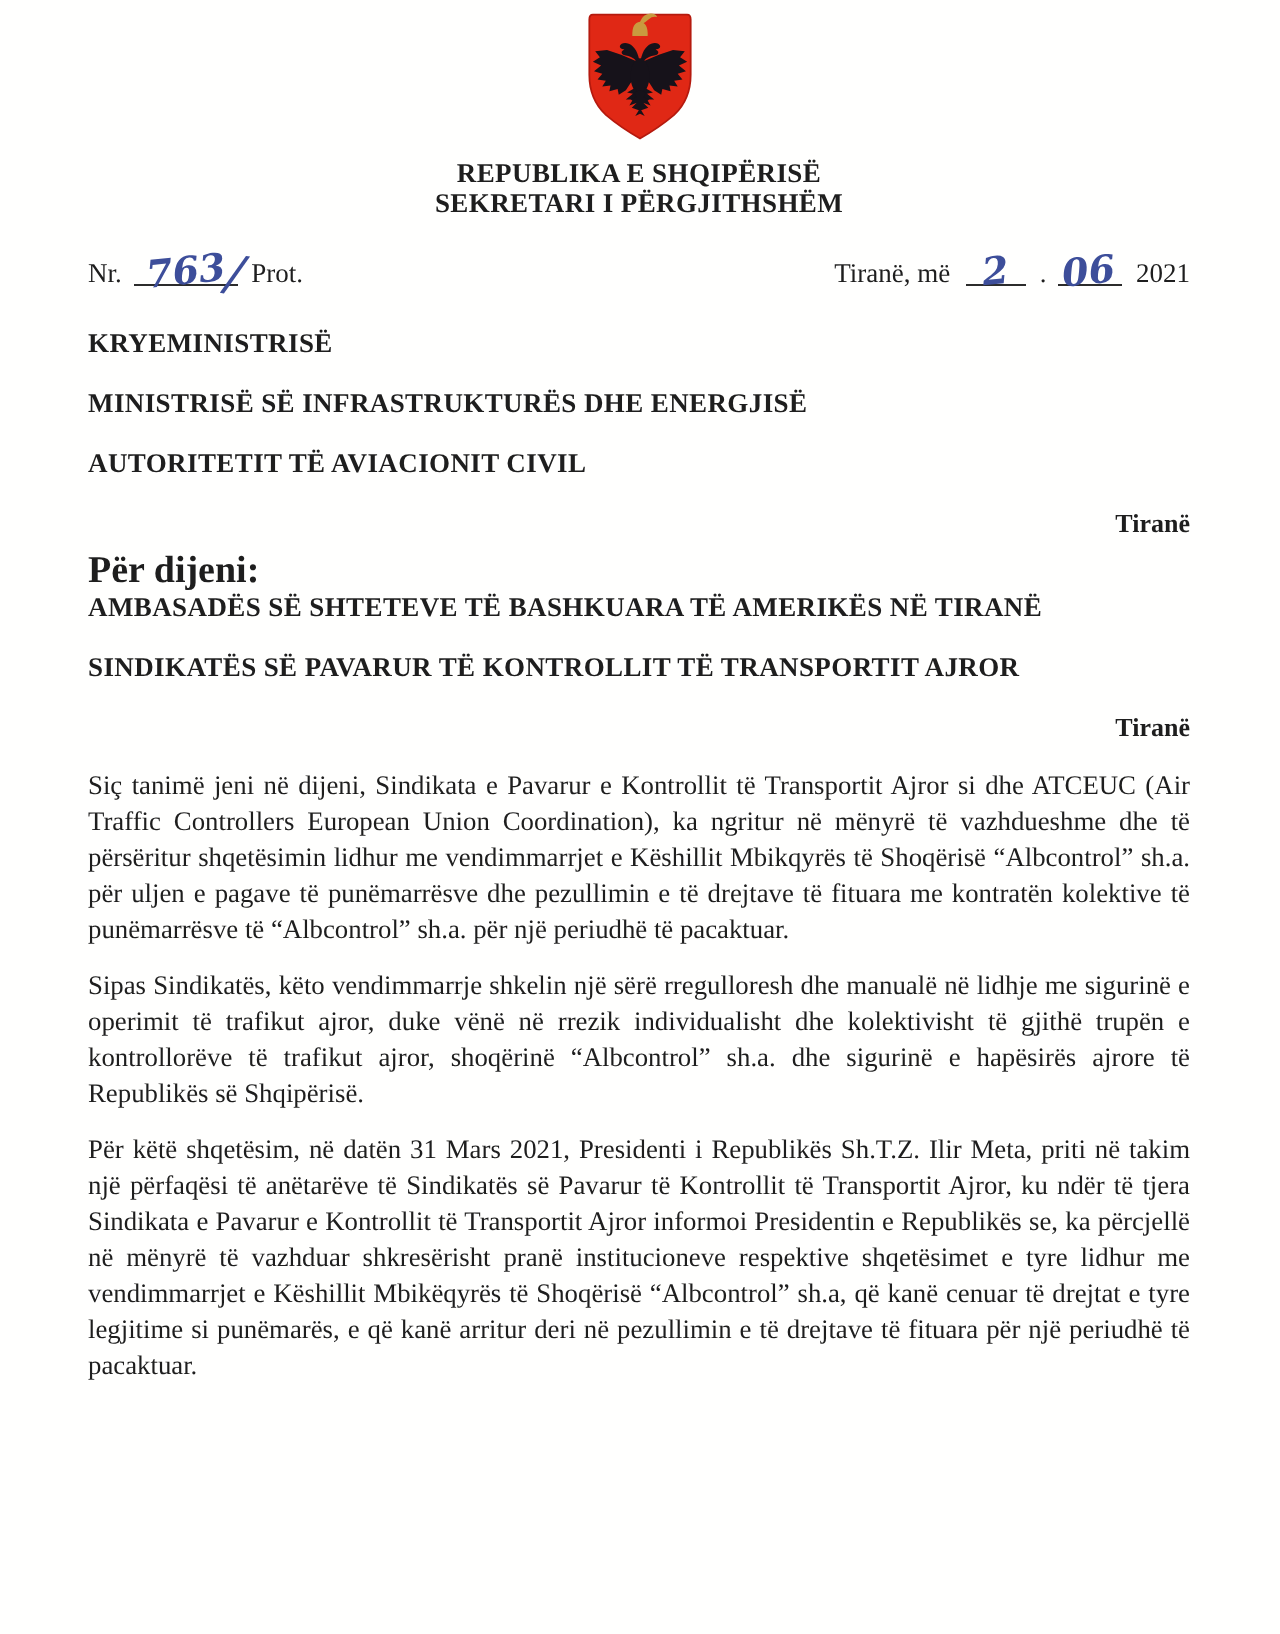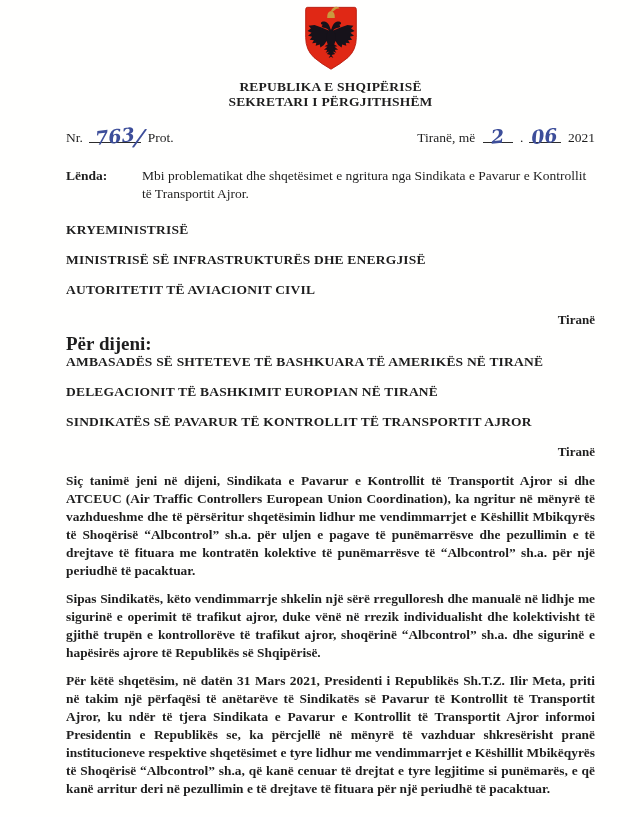--- a/index.html
+++ b/index.html
@@ -4,21 +4,21 @@
 <style>
   * { margin: 0; padding: 0; box-sizing: border-box; }
   html, body { background: #ffffff; }
   .page {
     width: 640px; height: 817px;
     background: #fffffe;
     position: relative;
     overflow: hidden;
     font-family: "Liberation Serif", "DejaVu Serif", serif;
     color: #1e1e1e;
-    padding: 5px 45px 0 66px;
+    padding: 5px 45px 0 44px;
   }
   
   .emblem-wrap { width: 64px; height: 66px; margin: 0 auto; }
   .emblem-wrap svg { display: block; width: 100%; height: 100%; }
   
   .letterhead { text-align: center; font-weight: bold; font-size: 13.5px; line-height: 15px; margin-top: 8px; letter-spacing: .2px; }
   
   .proto-row { display: flex; justify-content: space-between; align-items: baseline; margin-top: 19px; font-size: 13.5px; }
   .proto-left, .proto-right { white-space: nowrap; }
   .blank { display: inline-block; border-bottom: 1.3px solid #2c2c2c; text-align: center; position: relative; vertical-align: baseline; }
@@ -44,21 +44,21 @@
   .subject-label { font-weight: bold; width: 76px; flex: none; }
   .subject-text { width: 462px; }
   
   .addr-block { margin-top: 20px; }
   .addr-line { text-align: left; font-weight: bold; font-size: 13.5px; line-height: 14px; margin-bottom: 16px; letter-spacing: .2px; }
   .city-right { text-align: right; font-weight: bold; font-size: 13px; line-height: 14px; }
   .cc-label { font-weight: bold; font-size: 19px; margin-top: 6px; }
   .cc-block { margin-top: 0; }
   .cc-city { margin-top: 14px; }
   
-  .body-par { font-size: 13.4px; line-height: 18px; text-align: justify; margin-top: 10px; font-weight: bold; }
+  .body-par { font-size: 13.4px; line-height: 18px; text-align: justify; margin-top: 10px; }
   .body-par.first { margin-top: 13px; }
 </style>
 </head>
 <body>
 
 <div class="page">
 
   <div class="emblem-wrap">
     <svg viewBox="0 0 100 112" xmlns="http://www.w3.org/2000/svg">
       <path fill="#e02815" stroke="#b51a0e" stroke-width="1.5" d="M10 4 H90 Q93 4 93 8 V55 Q93 76 79 89 Q66 100 50 109 Q34 100 21 89 Q7 76 7 55 V8 Q7 4 10 4 Z"></path>
@@ -99,36 +99,31 @@
         <span class="handwriting">2</span>
       </span>
       <span>.</span>
       <span class="blank month-blank">
         <span class="handwriting">06</span>
       </span>
       <span>2021</span>
     </div>
   </div>
 
-  <div class="subject-row">
-    <span class="subject-label">Lënda:</span>
-    <span class="subject-text">Mbi problematikat dhe shqetësimet e ngritura nga Sindikata e Pavarur e Kontrollit të Transportit Ajror.</span>
-  </div>
 
   <div class="addr-block">
     <div class="addr-line">KRYEMINISTRISË</div>
     <div class="addr-line">MINISTRISË SË INFRASTRUKTURËS DHE ENERGJISË</div>
     <div class="addr-line">AUTORITETIT TË AVIACIONIT CIVIL</div>
     <div class="city-right">Tiranë</div>
   </div>
 
   <div class="cc-label">Për dijeni:</div>
   <div class="cc-block">
     <div class="addr-line">AMBASADËS SË SHTETEVE TË BASHKUARA TË AMERIKËS NË TIRANË</div>
-    <div class="addr-line">DELEGACIONIT TË BASHKIMIT EUROPIAN NË TIRANË</div>
     <div class="addr-line">SINDIKATËS SË PAVARUR TË KONTROLLIT TË TRANSPORTIT AJROR</div>
     <div class="city-right cc-city">Tiranë</div>
   </div>
 
   <p class="body-par first">Siç tanimë jeni në dijeni, Sindikata e Pavarur e Kontrollit të Transportit Ajror si dhe ATCEUC (Air Traffic Controllers European Union Coordination), ka ngritur në mënyrë të vazhdueshme dhe të përsëritur shqetësimin lidhur me vendimmarrjet e Këshillit Mbikqyrës të Shoqërisë “Albcontrol” sh.a. për uljen e pagave të punëmarrësve dhe pezullimin e të drejtave të fituara me kontratën kolektive të punëmarrësve të “Albcontrol” sh.a. për një periudhë të pacaktuar.</p>
   <p class="body-par">Sipas Sindikatës, këto vendimmarrje shkelin një sërë rregulloresh dhe manualë në lidhje me sigurinë e operimit të trafikut ajror, duke vënë në rrezik individualisht dhe kolektivisht të gjithë trupën e kontrollorëve të trafikut ajror, shoqërinë “Albcontrol” sh.a. dhe sigurinë e hapësirës ajrore të Republikës së Shqipërisë.</p>
   <p class="body-par">Për këtë shqetësim, në datën 31 Mars 2021, Presidenti i Republikës Sh.T.Z. Ilir Meta, priti në takim një përfaqësi të anëtarëve të Sindikatës së Pavarur të Kontrollit të Transportit Ajror, ku ndër të tjera Sindikata e Pavarur e Kontrollit të Transportit Ajror informoi Presidentin e Republikës se, ka përcjellë në mënyrë të vazhduar shkresërisht pranë institucioneve respektive shqetësimet e tyre lidhur me vendimmarrjet e Këshillit Mbikëqyrës të Shoqërisë “Albcontrol” sh.a, që kanë cenuar të drejtat e tyre legjitime si punëmarës, e që kanë arritur deri në pezullimin e të drejtave të fituara për një periudhë të pacaktuar.</p>
 
 </div>
 

